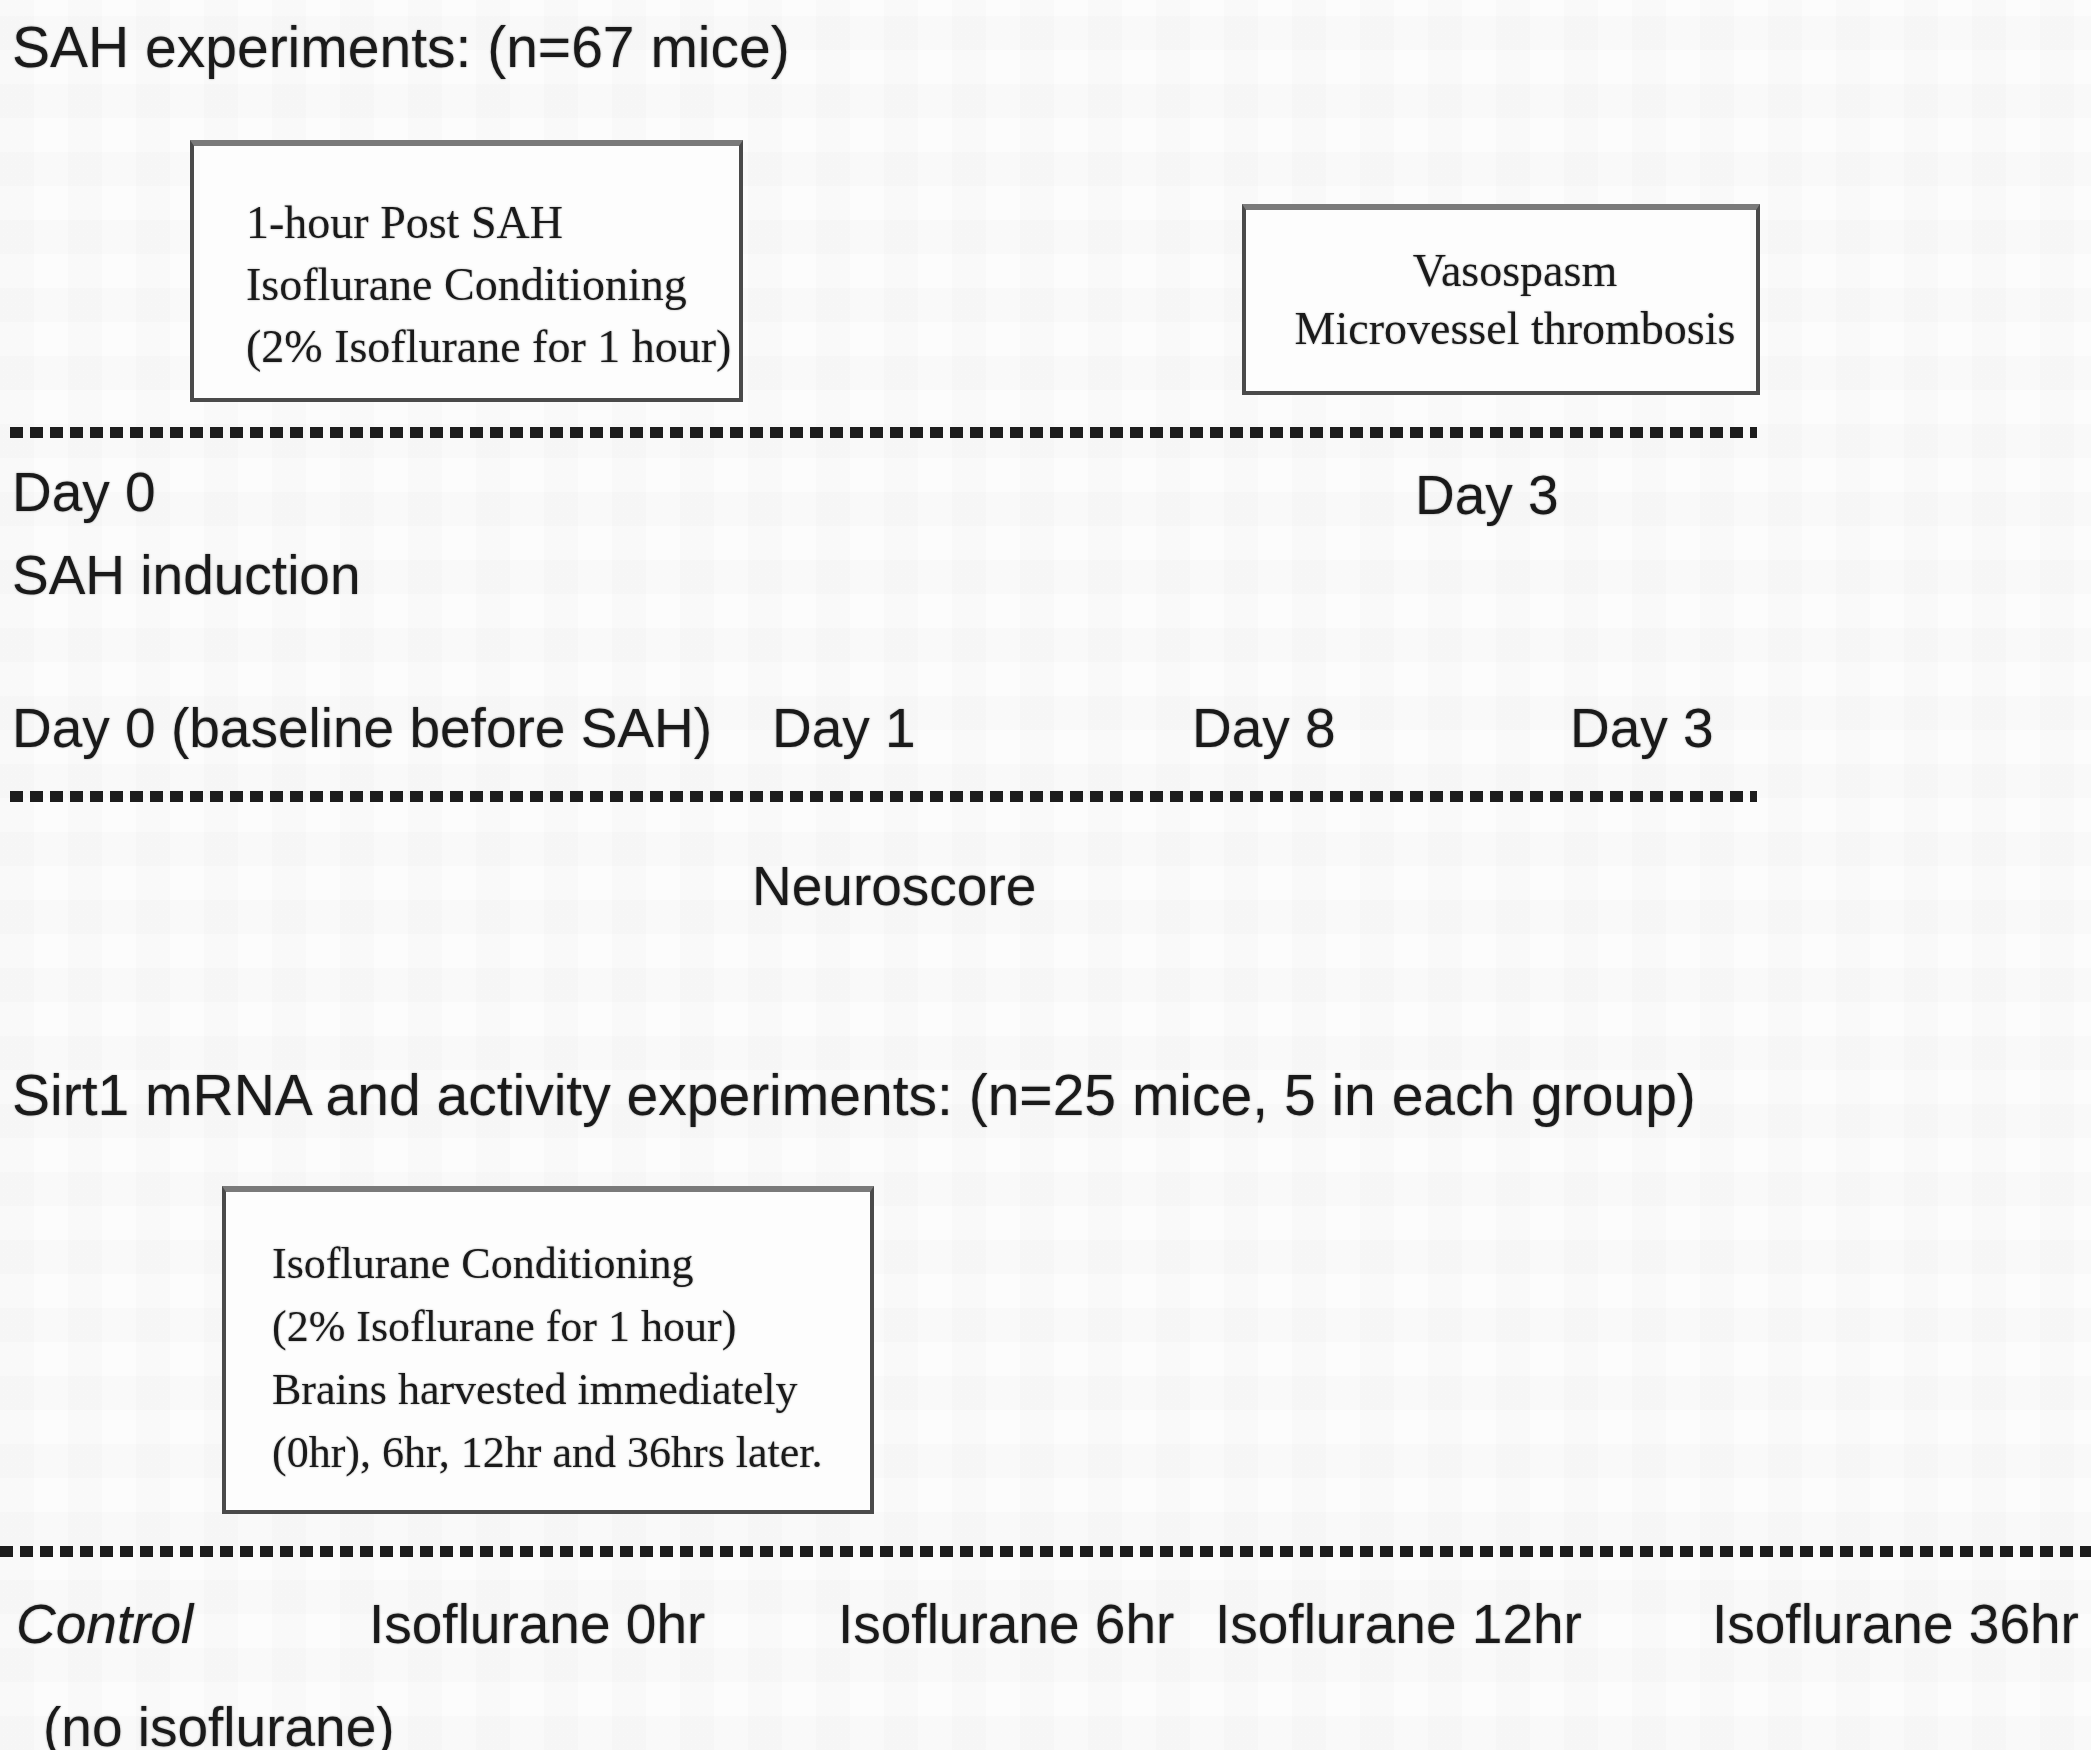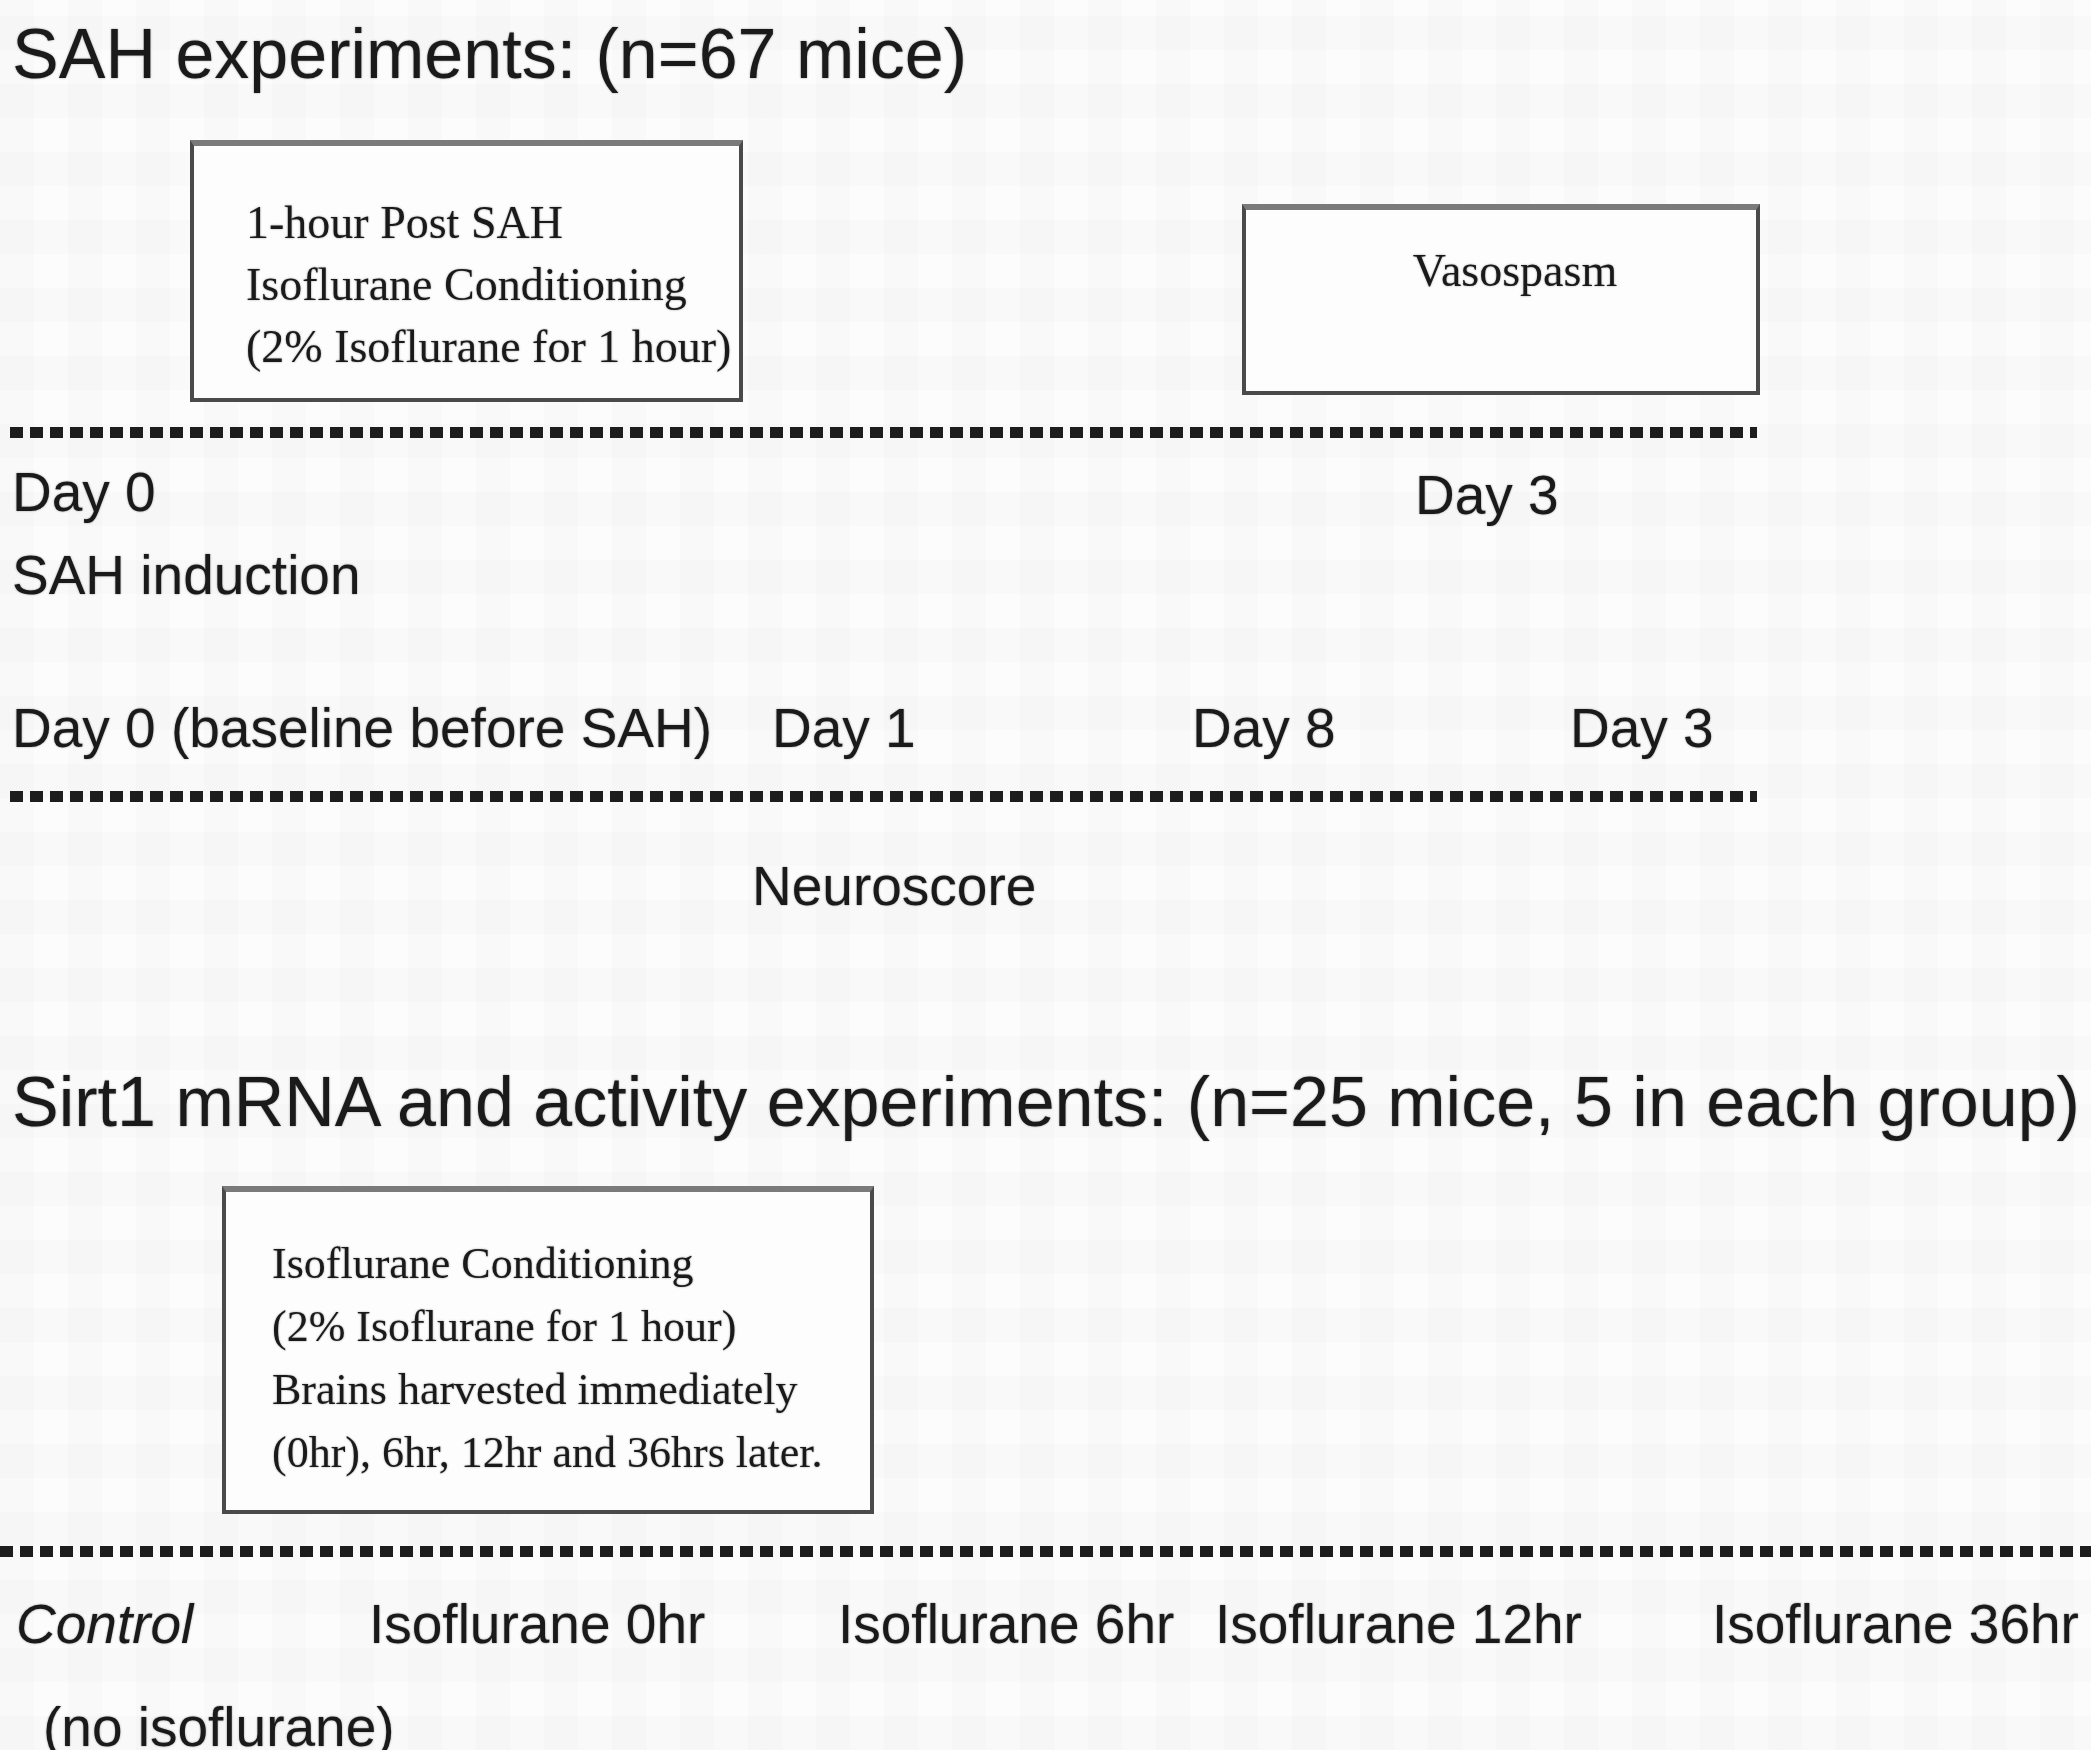--- a/index.html
+++ b/index.html
@@ -12,21 +12,21 @@
   
   body::before{
     content:"";position:absolute;inset:0;pointer-events:none;
     background:
       repeating-linear-gradient(90deg, rgba(0,0,0,.013) 0 34px, rgba(255,255,255,0) 34px 68px),
       repeating-linear-gradient(0deg, rgba(0,0,0,.010) 0 34px, rgba(255,255,255,0) 34px 68px);
   }
   .abs{position:absolute;white-space:nowrap;}
   .ink{text-shadow:0 0 2px rgba(25,25,25,.45);}
   .sans{font-size:55px;line-height:1.1;}
-  .title{font-size:70px;line-height:1.1;}
+  .title{font-size:57px;line-height:1.1;}
   .box{
     position:absolute;
     background:#fdfdfd;
     border:4px solid #4a4a4a;
     border-top:6px solid #7a7a7a;
     box-sizing:border-box;
     font-family:"Liberation Serif", serif;
     padding-left:28px;
   }
   .boxline{display:block;white-space:nowrap;}
@@ -69,20 +69,21 @@
 <div class="abs title ink" id="sah-title">SAH experiments: (n=67 mice)</div>
 
 <div class="box ink" id="sah-cond-box">
   <span class="boxline">1-hour Post SAH</span>
   <span class="boxline">Isoflurane Conditioning</span>
   <span class="boxline">(2% Isoflurane for 1 hour)</span>
 </div>
 
 <div class="box ink" id="vaso-box">
   <span class="boxline">Vasospasm</span>
+  <span class="boxline">Microvessel thrombosis</span>
 </div>
 
 <div class="dashline" id="dash-sah"></div>
 
 <div class="abs sans ink" id="day0-label">Day 0</div>
 <div class="abs sans ink" id="sah-induction-label">SAH induction</div>
 <div class="abs sans ink" id="day3-top-label">Day 3</div>
 
 <div class="abs sans ink" id="neuro-day0">Day 0 (baseline before SAH)</div>
 <div class="abs sans ink" id="neuro-day1">Day 1</div>

